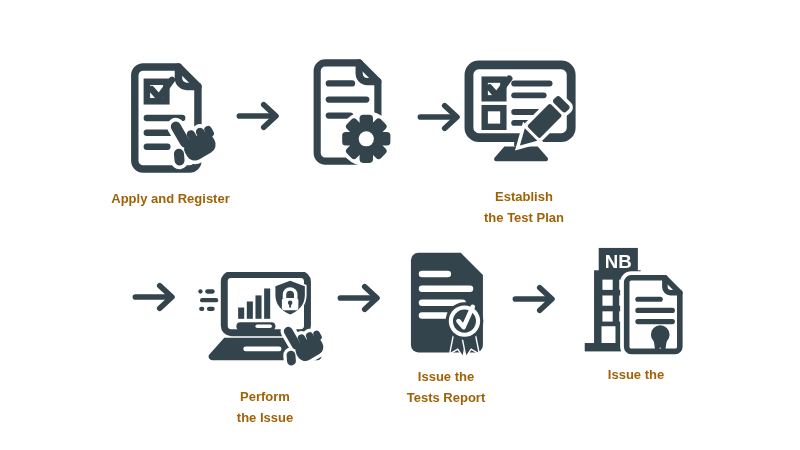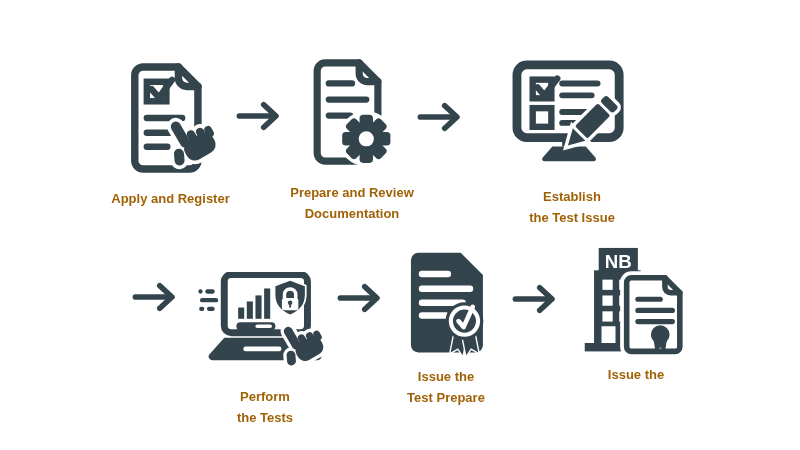--- a/index.html
+++ b/index.html
@@ -87,32 +87,28 @@
             <path d="M30 48 h42"></path>
             <path d="M30 66 h24"></path>
         </g>
         <circle cx="72" cy="92" r="31" fill="#fff"></circle>
         <g transform="translate(72,92)">
           <use href="#gear-shape" fill="currentColor"></use>
           <circle r="8.5" fill="#fff"></circle>
         </g>
       </svg>
     </div>
-    <div class="label">
-      <span>Prepare and Review</span>
-      <span>Documentation</span>
-    </div>
   </div>
 
   <svg class="arrow" style="left:417px;top:102px;" viewBox="0 0 50 32" width="48" height="30">
     <path d="M3 16 H40" stroke="currentColor" stroke-width="6" stroke-linecap="round" fill="none"></path>
     <path d="M29 4 L42 16 L29 28" stroke="currentColor" stroke-width="6" stroke-linecap="round" stroke-linejoin="round" fill="none"></path>
   </svg>
 
-  <div class="step" style="left:482px;top:52px;width:180px;">
+  <div class="step" style="left:434px;top:52px;width:180px;">
     <div class="iconbox">
       <svg class="flow-icon" viewBox="0 0 124 116" width="122" height="114">
         <rect x="6" y="6" width="104" height="74" rx="10" fill="none" stroke="currentColor" stroke-width="9"></rect>
         <rect x="52" y="80" width="14" height="9" fill="currentColor"></rect>
         <path d="M42 89 h34 l10 11.5 q1.5 3.5 -2.5 3.5 H34.5 q-4 0 -2.5 -3.5 z" fill="currentColor"></path>
         <rect x="22" y="21" width="19" height="19" fill="none" stroke="currentColor" stroke-width="6.5"></rect>
         <path d="M27 29 l7 8 L47 20" fill="none" stroke="currentColor" stroke-width="6.5" stroke-linecap="round" stroke-linejoin="round"></path>
         <rect x="22" y="50" width="19" height="19" fill="none" stroke="currentColor" stroke-width="6.5"></rect>
         <g stroke="currentColor" stroke-width="6" stroke-linecap="round">
           <path d="M52 25 h36"></path>
@@ -121,21 +117,21 @@
             <path d="M52 65 h18"></path>
         </g>
         <g transform="translate(60,86) rotate(45)">
           <use href="#pencil-shape" fill="#fff" stroke="#fff" stroke-width="7"></use>
           <use href="#pencil-shape" fill="currentColor"></use>
         </g>
       </svg>
     </div>
     <div class="label">
       <span>Establish</span>
-      <span>the Test Issue</span>
+      <span>the Test Plan</span>
     </div>
   </div>
 
   <svg class="arrow" style="left:132px;top:282px;" viewBox="0 0 50 32" width="48" height="30">
     <path d="M3 16 H40" stroke="currentColor" stroke-width="6" stroke-linecap="round" fill="none"></path>
     <path d="M29 4 L42 16 L29 28" stroke="currentColor" stroke-width="6" stroke-linecap="round" stroke-linejoin="round" fill="none"></path>
   </svg>
 
   <div class="step" style="left:175px;top:268px;width:180px;">
     <div class="iconbox iconbox-sm">
@@ -164,21 +160,21 @@
         <path d="M30 76 L13 95 a4 4 0 0 0 3 6.7 H138 a4 4 0 0 0 3 -6.7 L124 76 z" fill="currentColor"></path>
         <rect x="52" y="86" width="44" height="5.5" rx="2.7" fill="#fff"></rect>
         <g transform="translate(114,86) rotate(-30) scale(0.85)">
           <use href="#hand-shape" fill="#fff" stroke="#fff" stroke-width="9"></use>
           <use href="#hand-shape" fill="currentColor"></use>
         </g>
       </svg>
     </div>
     <div class="label">
       <span>Perform</span>
-      <span>the Tests</span>
+      <span>the Issue</span>
     </div>
   </div>
 
   <svg class="arrow" style="left:337px;top:283px;" viewBox="0 0 50 32" width="48" height="30">
     <path d="M3 16 H40" stroke="currentColor" stroke-width="6" stroke-linecap="round" fill="none"></path>
     <path d="M29 4 L42 16 L29 28" stroke="currentColor" stroke-width="6" stroke-linecap="round" stroke-linejoin="round" fill="none"></path>
   </svg>
 
   <div class="step" style="left:356px;top:248px;width:180px;">
     <div class="iconbox iconbox-sm">
@@ -195,21 +191,21 @@
           <polygon points="83,92 70,95 74,115 79,107.5 87,112" fill="currentColor" stroke="#fff" stroke-width="3" paint-order="stroke"></polygon>
           <circle cx="72" cy="78" r="20.5" fill="currentColor"></circle>
           <circle cx="72" cy="78" r="17" fill="#fff"></circle>
           <circle cx="72" cy="78" r="12.5" fill="currentColor"></circle>
           <path d="M65.5 78 l5.5 6.5 L81 62.5" fill="none" stroke="#fff" stroke-width="5" stroke-linecap="round" stroke-linejoin="round"></path>
         </g>
       </svg>
     </div>
     <div class="label">
       <span>Issue the</span>
-      <span>Test Prepare</span>
+      <span>Tests Report</span>
     </div>
   </div>
 
   <svg class="arrow" style="left:512px;top:284px;" viewBox="0 0 50 32" width="48" height="30">
     <path d="M3 16 H40" stroke="currentColor" stroke-width="6" stroke-linecap="round" fill="none"></path>
     <path d="M29 4 L42 16 L29 28" stroke="currentColor" stroke-width="6" stroke-linecap="round" stroke-linejoin="round" fill="none"></path>
   </svg>
 
   <div class="step" style="left:546px;top:246px;width:180px;">
     <div class="iconbox iconbox-sm">

